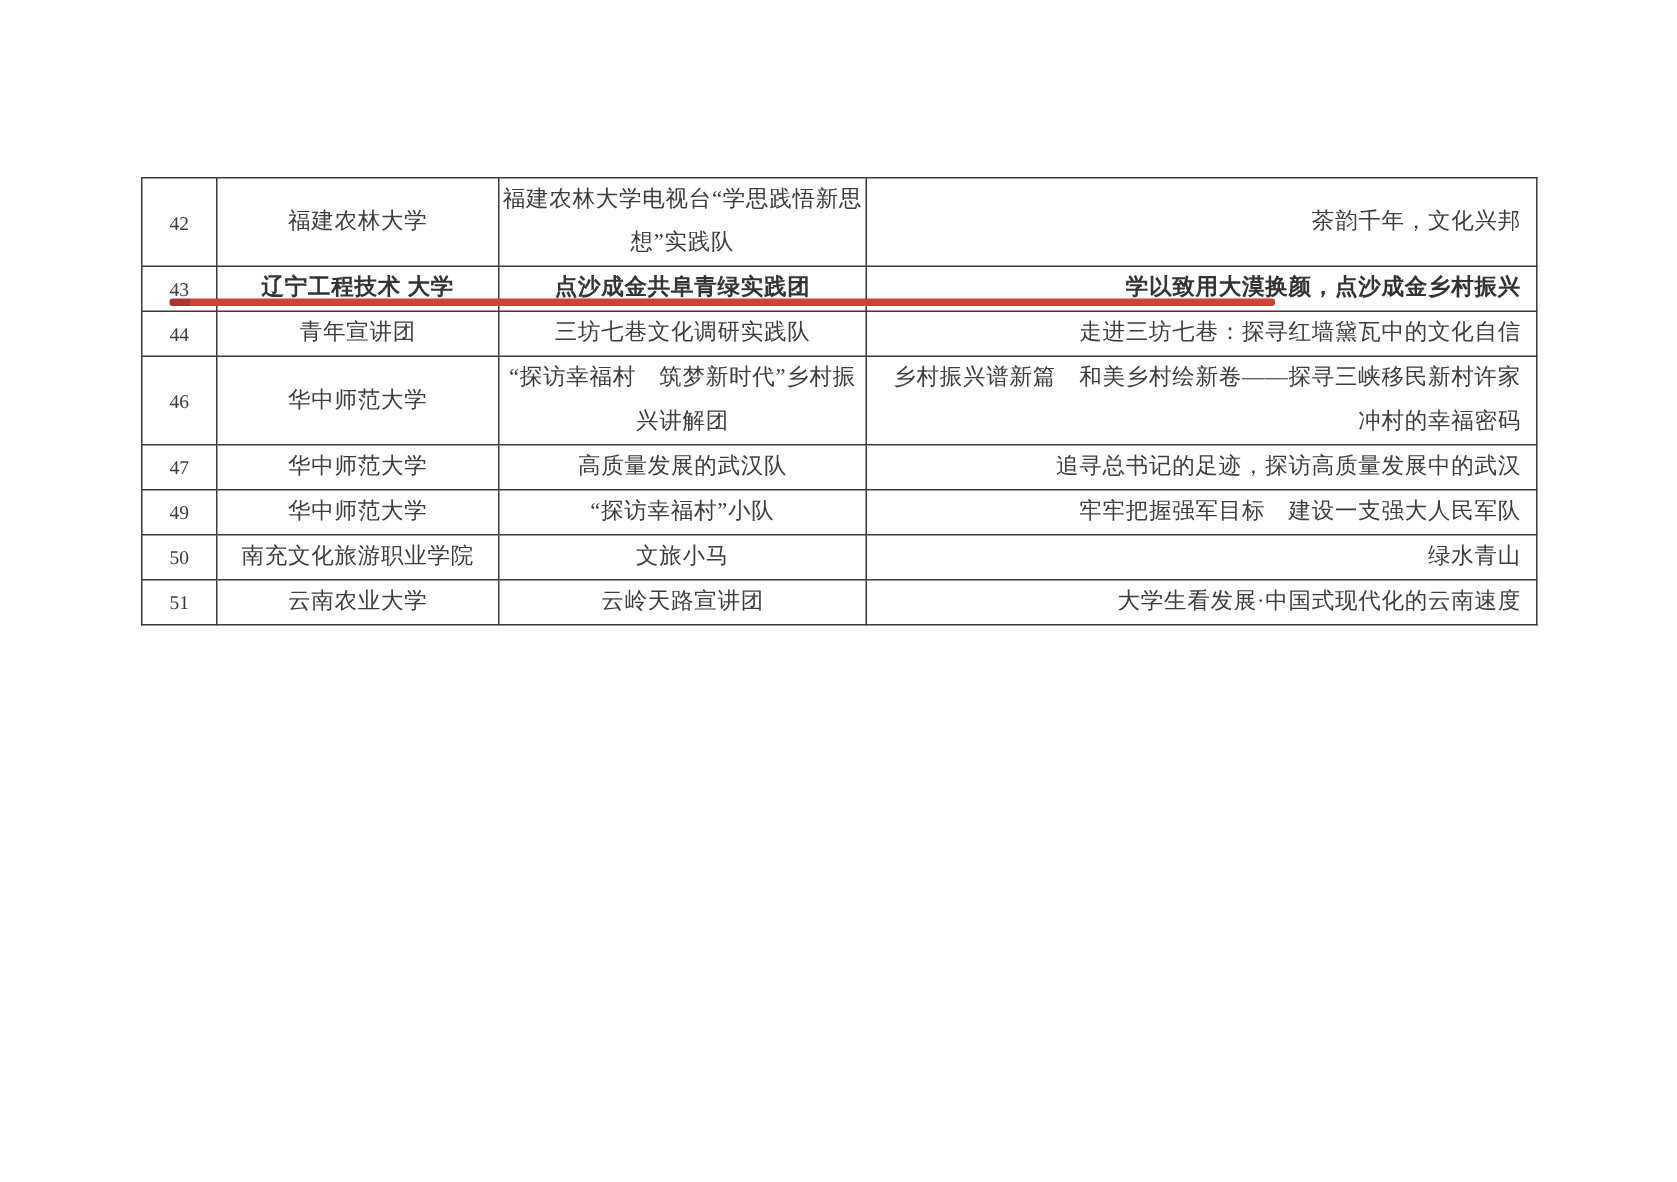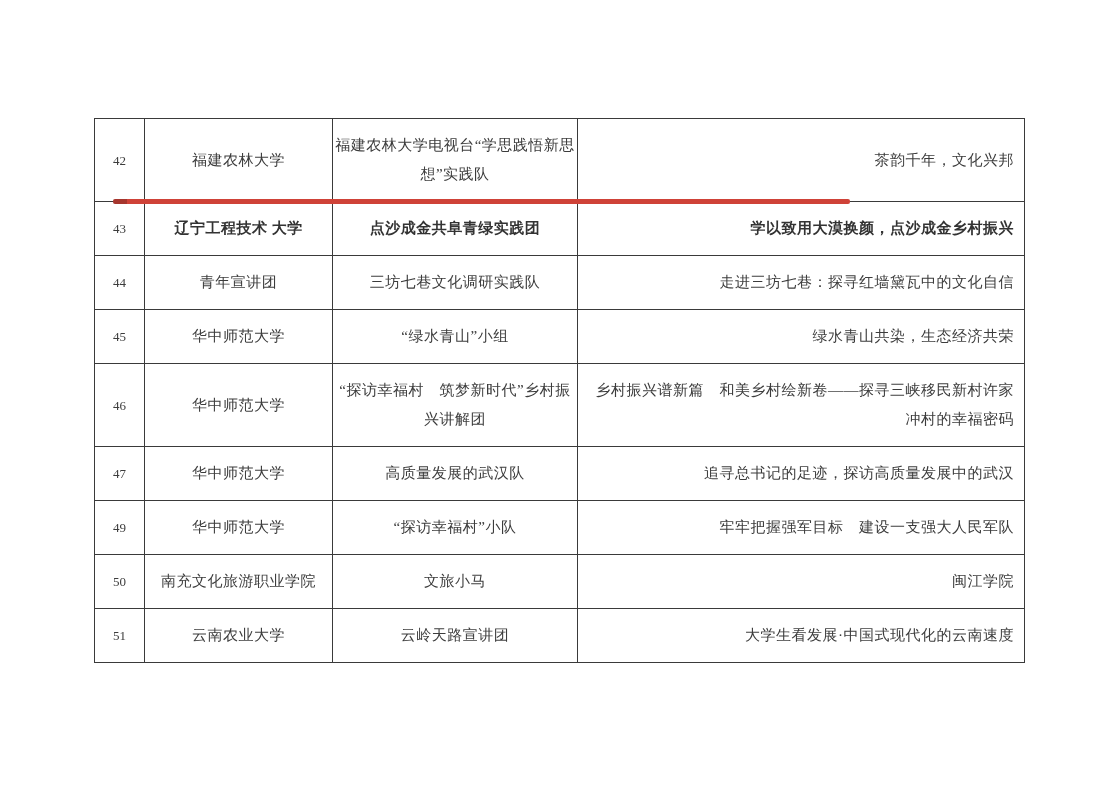--- a/index.html
+++ b/index.html
@@ -27,21 +27,21 @@
   table.doc-table col.c-num { width: 50px; }
   table.doc-table col.c-university { width: 188px; }
   table.doc-table col.c-team { width: 245px; }
   table.doc-table col.c-description { width: 447px; }
   table.doc-table td {
     border: 1px solid #3a3a3a;
     font-size: 15px;
     line-height: 29px;
     text-align: center;
     vertical-align: middle;
-    padding: 12px 2px;
+    padding: 0 2px;
     letter-spacing: 0.5px;
   }
   table.doc-table td.num {
     letter-spacing: 0;
     font-size: 13px;
   }
   table.doc-table td.description {
     text-align: right;
     padding: 0 10px 0 8px;
   }
@@ -85,26 +85,20 @@
           <td class="team">点沙成金共阜青绿实践团</td>
           <td class="description">学以致用大漠换颜，点沙成金乡村振兴</td>
         </tr>
         <tr>
           <td class="num">44</td>
           <td class="university">青年宣讲团</td>
           <td class="team">三坊七巷文化调研实践队</td>
           <td class="description">走进三坊七巷：探寻红墙黛瓦中的文化自信</td>
         </tr>
         <tr>
-          <td class="num">45</td>
-          <td class="university">华中师范大学</td>
-          <td class="team">“绿水青山”小组</td>
-          <td class="description">绿水青山共染，生态经济共荣</td>
-        </tr>
-        <tr>
           <td class="num">46</td>
           <td class="university">华中师范大学</td>
           <td class="team">“探访幸福村　筑梦新时代”乡村振兴讲解团</td>
           <td class="description">乡村振兴谱新篇　和美乡村绘新卷——探寻三峡移民新村许家冲村的幸福密码</td>
         </tr>
         <tr>
           <td class="num">47</td>
           <td class="university">华中师范大学</td>
           <td class="team">高质量发展的武汉队</td>
           <td class="description">追寻总书记的足迹，探访高质量发展中的武汉</td>
@@ -112,21 +106,21 @@
         <tr>
           <td class="num">49</td>
           <td class="university">华中师范大学</td>
           <td class="team">“探访幸福村”小队</td>
           <td class="description">牢牢把握强军目标　建设一支强大人民军队</td>
         </tr>
         <tr>
           <td class="num">50</td>
           <td class="university">南充文化旅游职业学院</td>
           <td class="team">文旅小马</td>
-          <td class="description">闽江学院</td>
+          <td class="description">绿水青山</td>
         </tr>
         <tr>
           <td class="num">51</td>
           <td class="university">云南农业大学</td>
           <td class="team">云岭天路宣讲团</td>
           <td class="description">大学生看发展·中国式现代化的云南速度</td>
         </tr>
       </tbody>
   </table>
   <div class="underline" style="--hl: #cf4238;"></div>

